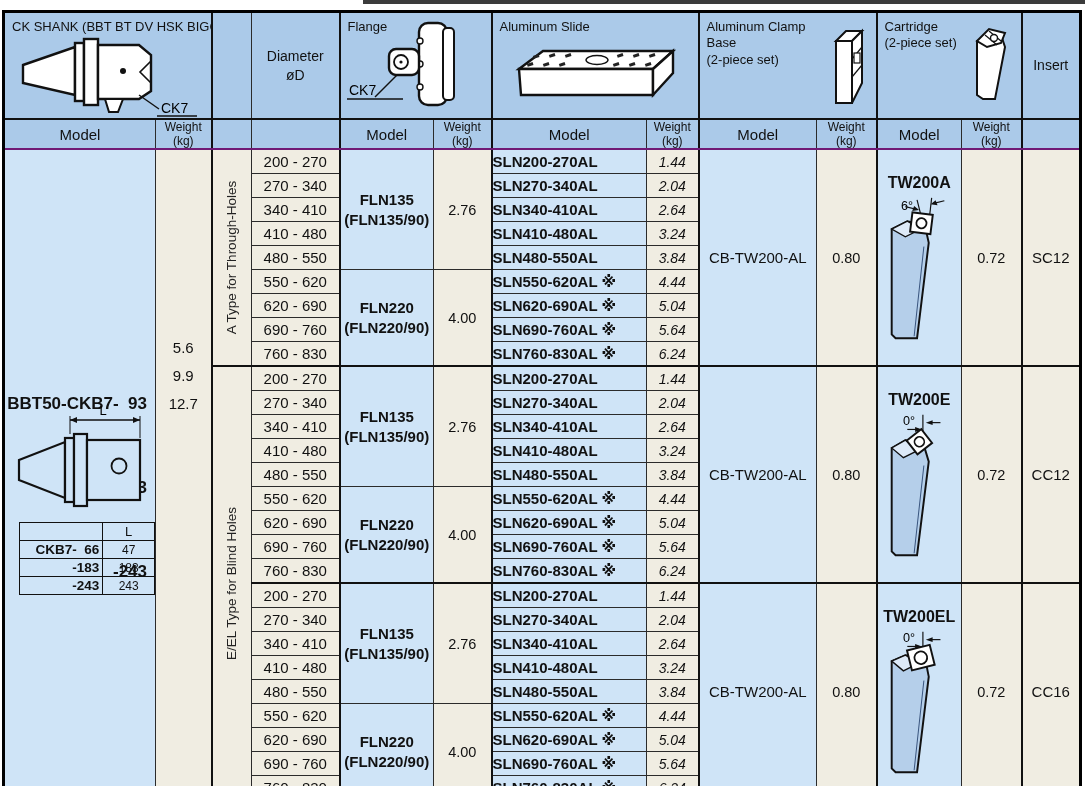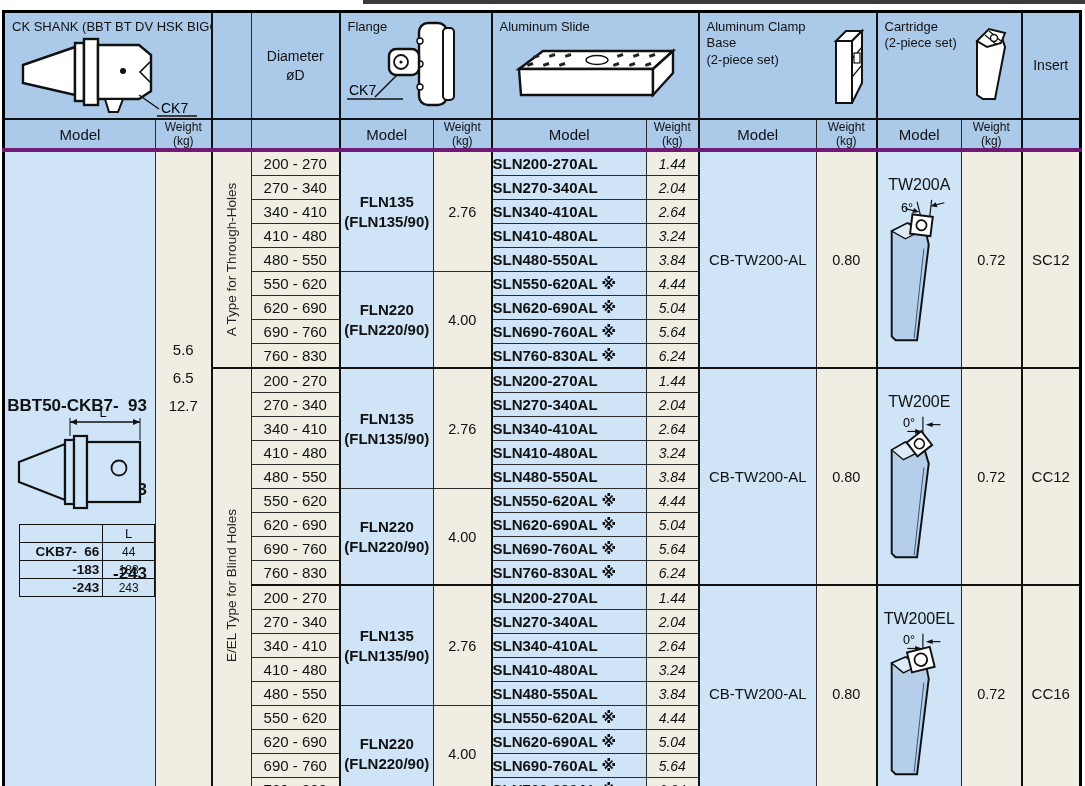--- a/index.html
+++ b/index.html
@@ -7,21 +7,21 @@
   .sheet{position:relative;width:1085px;height:786px;background:#fff;overflow:hidden;}
   .toprule{position:absolute;top:0;left:363px;width:722px;height:4px;background:#3b3b3b;}
 
   table.cat{position:absolute;top:10px;left:2px;border-collapse:collapse;table-layout:fixed;
             border:3px solid #000;}
   .cat td,.cat th{border:1px solid #2b2b2b;padding:0;overflow:hidden;vertical-align:middle;}
 
   
   tr.hrow th{height:105px;background:#abcae9;vertical-align:top;font-weight:normal;}
   tr.shead th{height:24px;background:#abcae9;font-weight:normal;font-size:15px;
-              border-top:2px solid #111;border-bottom:4px solid #701a75;}
+              border-top:2px solid #111;border-bottom:2px solid #701a75;}
   tr.shead th.wt{font-size:12px;}
   .b2{border-left:2px solid #111 !important;}
   tr.sec td{border-top:2px solid #111;}
 
   
   .hc{position:relative;width:100%;height:100%;}
   .ht{position:absolute;top:6px;left:7px;font-size:13px;line-height:1.25;text-align:left;white-space:nowrap;}
   .hcenter{display:flex;height:100%;flex-direction:column;align-items:center;justify-content:center;
            font-size:14px;line-height:1.3;}
   svg text{font-family:"Liberation Sans","DejaVu Sans",sans-serif;}
@@ -50,21 +50,21 @@
   .shank-draw{position:absolute;top:254px;left:8px;}
   table.mini{position:absolute;top:372px;left:14px;border-collapse:collapse;}
   .mini td{border:1.5px solid #111;height:17px;padding:0 3px;}
   .mini .ml{width:78px;text-align:right;font-weight:bold;font-size:13.5px;white-space:pre;}
   .mini .mh,.mini .mv{width:48px;text-align:center;font-size:12px;}
   .mini .mh{font-size:13px;}
 
   
   .cart{display:flex;flex-direction:column;align-items:center;justify-content:flex-start;
         height:100%;padding-top:24px;box-sizing:border-box;}
-  .cart-name{font-weight:normal;font-size:16px;margin-bottom:2px;}
+  .cart-name{font-weight:bold;font-size:16px;margin-bottom:2px;}
 </style>
 </head>
 <body>
 
 <div class="sheet">
   <div class="toprule"></div>
 
   <table class="cat">
     <colgroup>
       <col style="width:152px">
@@ -227,37 +227,37 @@
           <circle cx="106" cy="62" r="7.5" fill="none" stroke="#111" stroke-width="1.8"></circle>
         </svg>
         <table class="mini">
           <tbody>
                 <tr>
             <td class="ml"></td>
             <td class="mh">L</td>
           </tr>
           <tr>
             <td class="ml">CKB7-  66</td>
-            <td class="mv">44</td>
+            <td class="mv">47</td>
           </tr>
           <tr>
             <td class="ml">-183</td>
             <td class="mv">183</td>
           </tr>
           <tr>
             <td class="ml">-243</td>
             <td class="mv">243</td>
           </tr>
         </tbody>
             </table>
       </td>
       <td class="wcol" rowspan="27">
         <div class="shank-weights">
           <div>5.6</div>
-          <div>6.5</div>
+          <div>9.9</div>
           <div>12.7</div>
         </div>
       </td>
       <td class="type b2" rowspan="9">
         <div class="rot">
               <span>A Type for Through-Holes</span>
             </div>
       </td>
       <td class="dia">200 - 270</td>
       <td class="fmod b2" rowspan="5">

